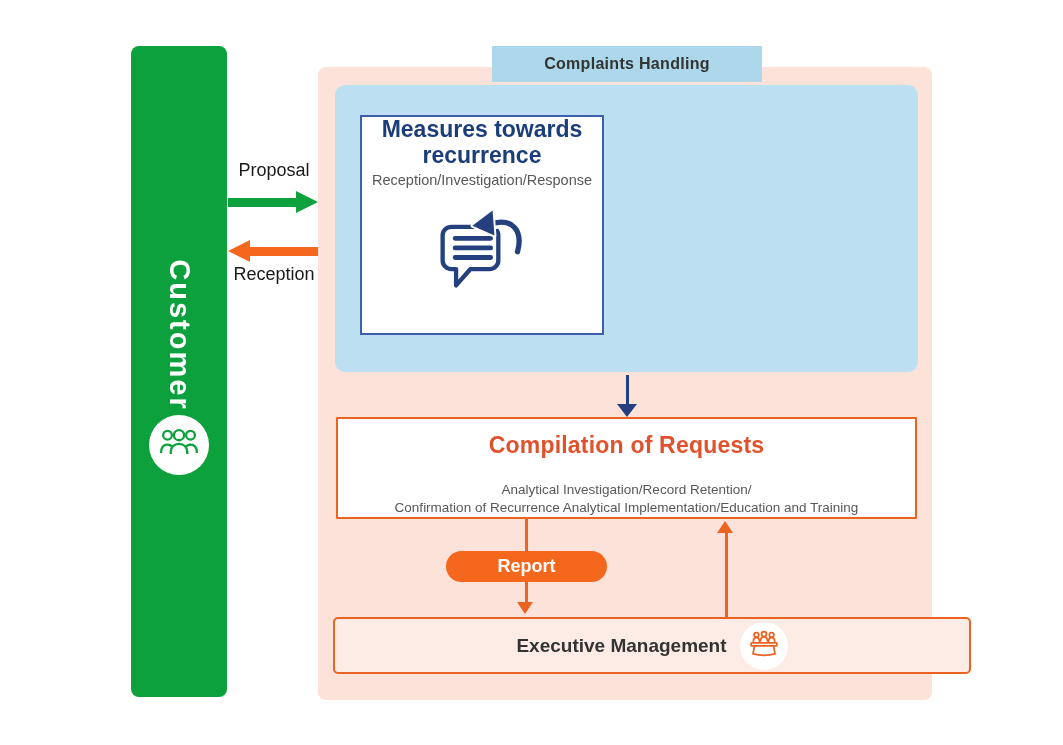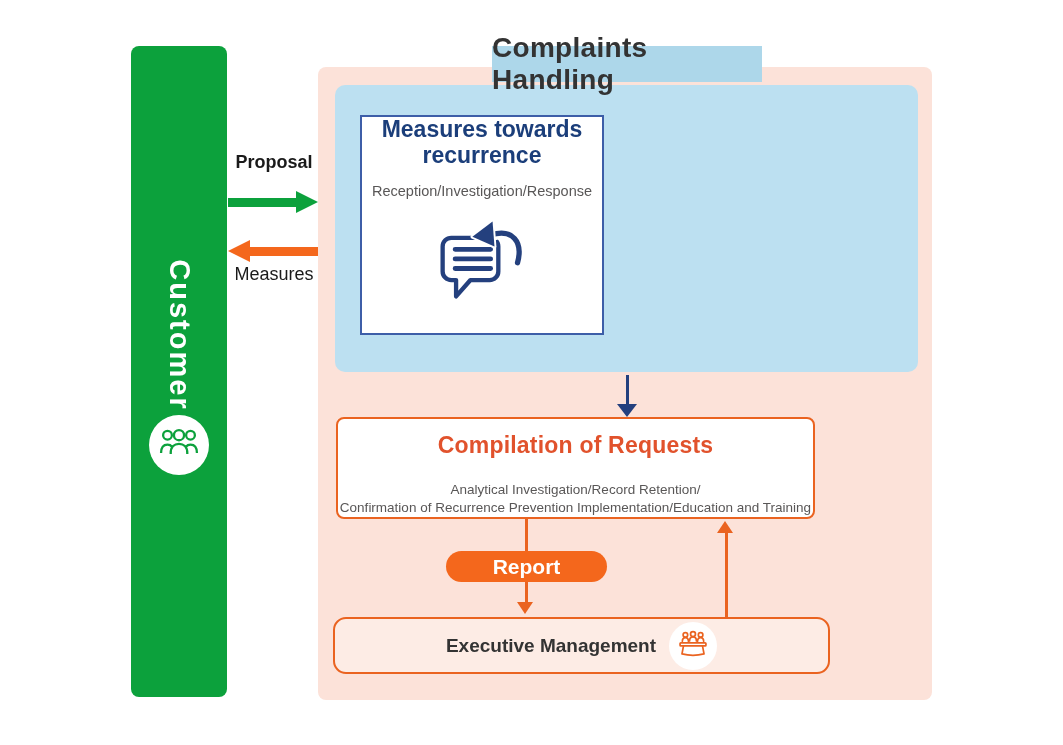--- a/index.html
+++ b/index.html
@@ -9,75 +9,75 @@
   
   .green-bar{position:absolute;left:131px;top:46px;width:96px;height:651px;
     background:var(--green,#0CA13C);border-radius:8px;}
   .customer-label{position:absolute;left:50%;top:289px;transform:translate(-50%,-50%);
     writing-mode:vertical-rl;color:#fff;font-size:29px;font-weight:600;letter-spacing:2px;white-space:nowrap;}
   .customer-circle{position:absolute;left:18px;top:369px;width:60px;height:60px;background:#fff;
     border-radius:50%;display:flex;align-items:center;justify-content:center;}
 
   
   .flow-label{position:absolute;font-size:18px;font-weight:500;color:#1a1a1a;width:92px;text-align:center;}
-  #proposal-label{left:228px;top:152px;font-weight:bold;}
+  #proposal-label{left:228px;top:160px;}
   #response-label{left:228px;top:264px;}
   .shaft-h{position:absolute;height:9px;}
   #proposal-shaft{left:228px;top:198px;width:69px;background:var(--green,#0CA13C);}
   #proposal-head{position:absolute;left:296px;top:191px;width:0;height:0;
     border-left:22px solid var(--green,#0CA13C);border-top:11.5px solid transparent;border-bottom:11.5px solid transparent;}
   #response-shaft{left:250px;top:247px;width:68px;background:var(--orange,#F4671C);}
   #response-head{position:absolute;left:228px;top:240px;width:0;height:0;
     border-right:22px solid var(--orange,#F4671C);border-top:11.5px solid transparent;border-bottom:11.5px solid transparent;}
 
   
   .pink-container{position:absolute;left:318px;top:67px;width:614px;height:633px;
     background:var(--pink,#FCE2D9);border-radius:8px;}
   .complaints-title{position:absolute;left:492px;top:46px;width:270px;height:36px;z-index:3;
-    background:var(--label_blue,#ADD7EA);color:#333;font-size:28px;font-weight:600;letter-spacing:.3px;
+    background:var(--label_blue,#ADD7EA);color:#333;font-size:16px;font-weight:600;letter-spacing:.3px;
     display:flex;align-items:center;justify-content:center;}
   .blue-container{position:absolute;left:335px;top:85px;width:583px;height:287px;
     background:var(--light_blue,#BCE0F1);border-radius:10px;}
 
   .process-card{position:absolute;top:115px;width:244px;height:220px;background:#fff;
     border:2px solid var(--card_border,#3D5EA8);display:flex;flex-direction:column;align-items:center;}
   #card-resolution{left:360px;}
   #card-prevention{left:649px;}
   .card-title{color:var(--navy_text,#1B3E7A);font-size:23px;font-weight:700;line-height:1.12;text-align:center;}
-  .card-subtitle{color:var(--gray_text,#595757);font-size:14.5px;margin-top:14px;white-space:nowrap;}
+  .card-subtitle{color:var(--gray_text,#595757);font-size:14.5px;margin-top:3px;white-space:nowrap;}
   .card-icon{margin-top:10px;}
 
   
   #down-shaft{position:absolute;left:626px;top:375px;width:3px;height:30px;background:var(--navy,#24407E);}
   #down-head{position:absolute;left:617px;top:404px;width:0;height:0;
     border-top:13px solid var(--navy,#24407E);border-left:10px solid transparent;border-right:10px solid transparent;}
 
   
-  .compilation-box{position:absolute;left:336px;top:417px;width:479px;height:102px;background:#fff;
-    border:2px solid var(--orange_border,#EA6320);border-radius:8px;text-align:center;padding-top:13px;}
+  .compilation-box{position:absolute;left:336px;top:417px;width:581px;height:102px;background:#fff;
+    border:2px solid var(--orange_border,#EA6320);border-radius:1px;text-align:center;padding-top:13px;}
   .compilation-title{color:var(--comp_title,#E1522C);font-size:23px;font-weight:700;letter-spacing:.2px;}
   .compilation-sub{color:var(--gray_text,#595757);font-size:13.5px;line-height:1.3;margin-top:22px;}
 
   
   .v-shaft{position:absolute;width:3px;background:var(--orange_border,#EA6320);z-index:1;}
   #report-shaft{left:525px;top:519px;height:85px;}
   #report-head{position:absolute;left:517px;top:602px;width:0;height:0;z-index:1;
     border-top:12px solid var(--orange_border,#EA6320);border-left:8.5px solid transparent;border-right:8.5px solid transparent;}
   #instructions-shaft{left:725px;top:532px;height:85px;}
   #instructions-head{position:absolute;left:717px;top:521px;width:0;height:0;z-index:1;
     border-bottom:12px solid var(--orange_border,#EA6320);border-left:8.5px solid transparent;border-right:8.5px solid transparent;}
   .pill{position:absolute;top:551px;width:161px;height:31px;border-radius:16px;z-index:2;
-    background:var(--orange,#F4671C);color:#fff;font-size:21px;font-weight:700;
+    background:var(--orange,#F4671C);color:#fff;font-size:18px;font-weight:700;
     display:flex;align-items:center;justify-content:center;}
   #report-pill{left:446px;}
   #instructions-pill{left:646px;}
 
   
-  .exec-box{position:absolute;left:333px;top:617px;width:497px;height:57px;z-index:2;
-    background:var(--exec_bg,#FDECE5);border:2px solid var(--orange_border,#EA6320);border-radius:13px;
+  .exec-box{position:absolute;left:333px;top:617px;width:638px;height:57px;z-index:2;
+    background:var(--exec_bg,#FDECE5);border:2px solid var(--orange_border,#EA6320);border-radius:5px;
     display:flex;align-items:center;justify-content:center;gap:13px;}
   .exec-label{color:#333;font-size:19px;font-weight:600;}
   .exec-circle{width:48px;height:48px;background:#fff;border-radius:50%;
     display:flex;align-items:center;justify-content:center;}
 </style>
 </head>
 <body>
 
 <div id="stage">
 
@@ -96,21 +96,21 @@
       </span>
     </div>
   </div>
 
   <div class="flow-label" id="proposal-label">Proposal</div>
   <div class="shaft-h" id="proposal-shaft"></div>
   <div id="proposal-head"></div>
 
   <div id="response-head"></div>
   <div class="shaft-h" id="response-shaft"></div>
-  <div class="flow-label" id="response-label">Measures</div>
+  <div class="flow-label" id="response-label">Reception</div>
 
   <div class="pink-container"></div>
   <div class="complaints-title">Complaints Handling</div>
   <div class="blue-container"></div>
 
   <div class="process-card" id="card-resolution">
     <div class="card-title">
       <div>Measures towards</div>
       <div>recurrence</div>
     </div>
@@ -128,21 +128,21 @@
   </div>
 
 
   <div id="down-shaft"></div>
   <div id="down-head"></div>
 
   <div class="compilation-box">
     <div class="compilation-title">Compilation of Requests</div>
     <div class="compilation-sub">
       <div>Analytical Investigation/Record Retention/</div>
-      <div>Confirmation of Recurrence Prevention Implementation/Education and Training</div>
+      <div>Confirmation of Recurrence Analytical Implementation/Education and Training</div>
     </div>
   </div>
 
   <div class="v-shaft" id="report-shaft"></div>
   <div id="report-head"></div>
   <div class="v-shaft" id="instructions-shaft"></div>
   <div id="instructions-head"></div>
 
   <div class="pill" id="report-pill">Report</div>
 

